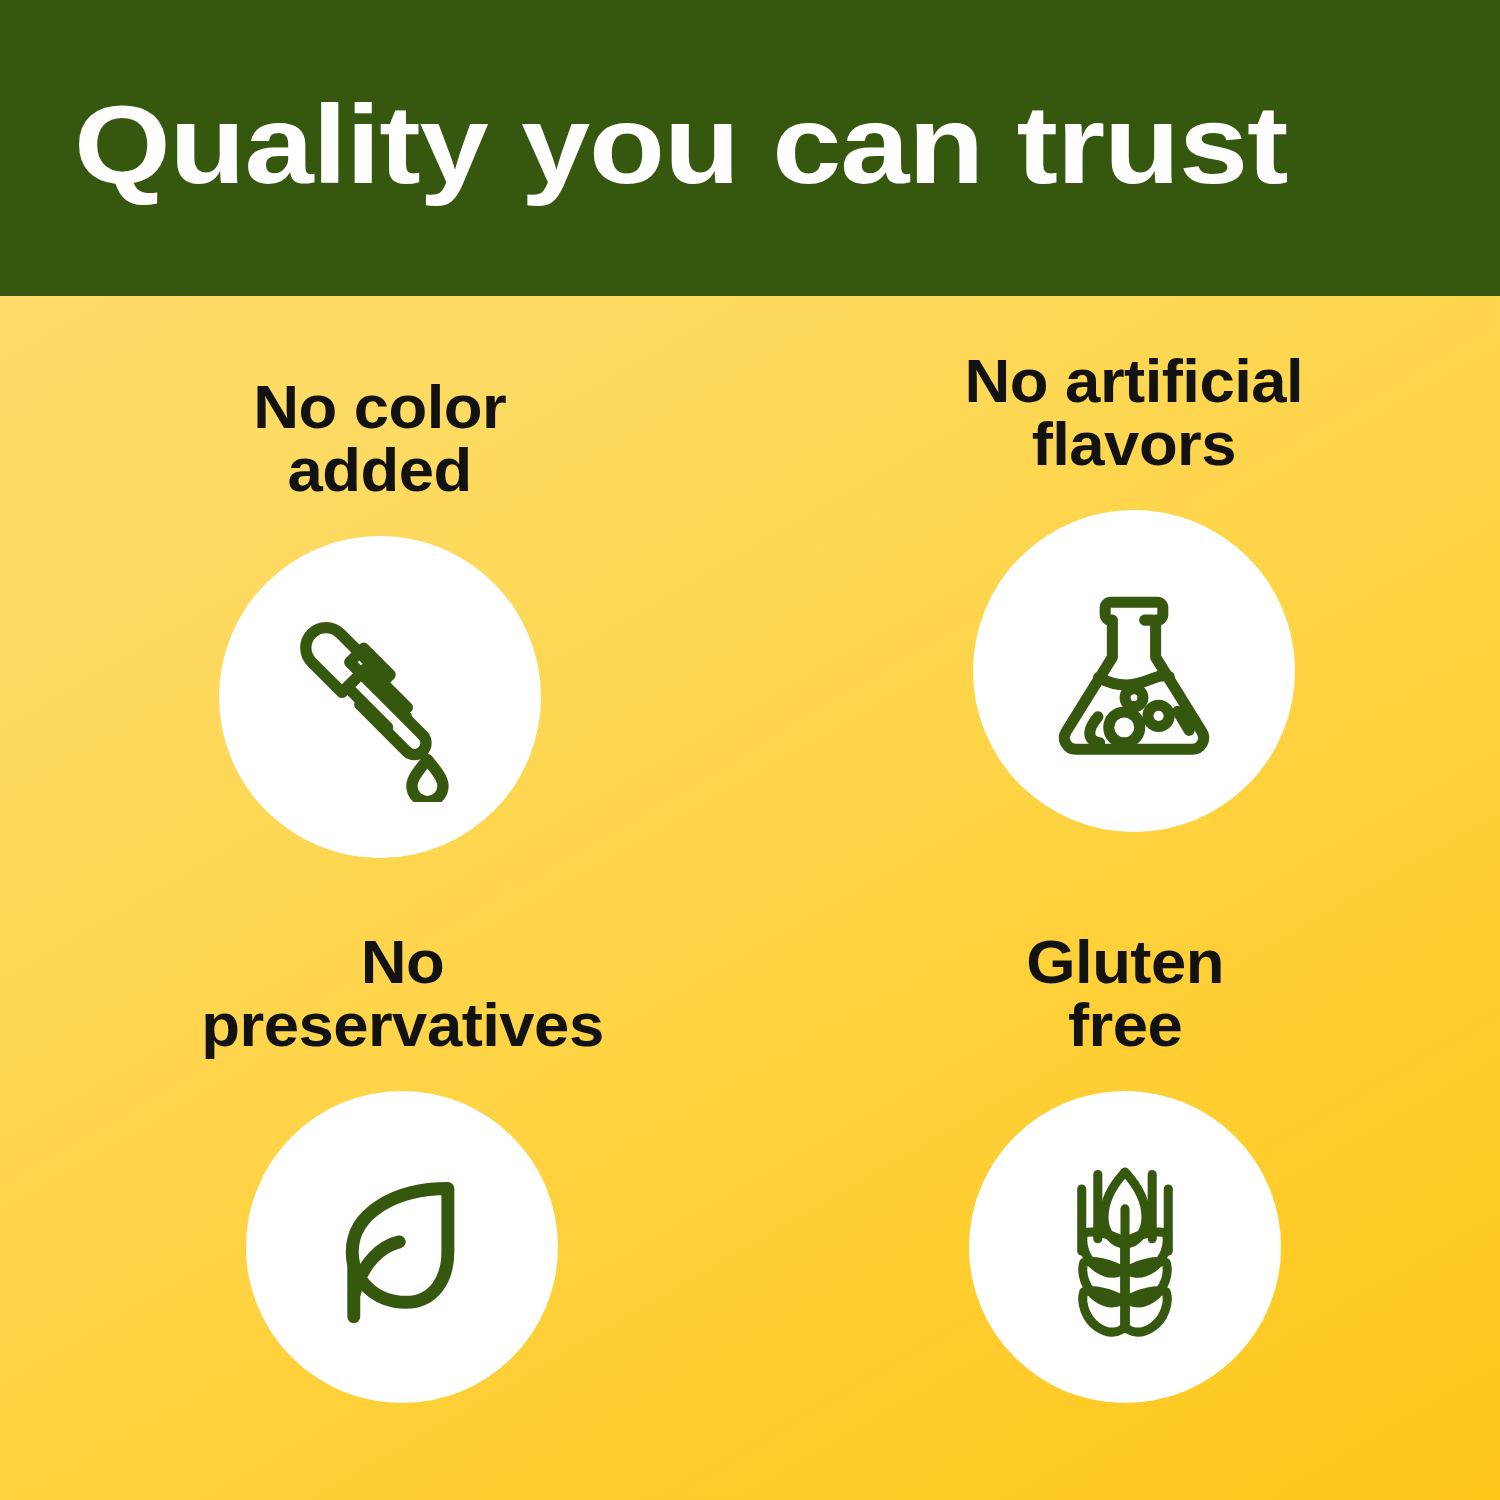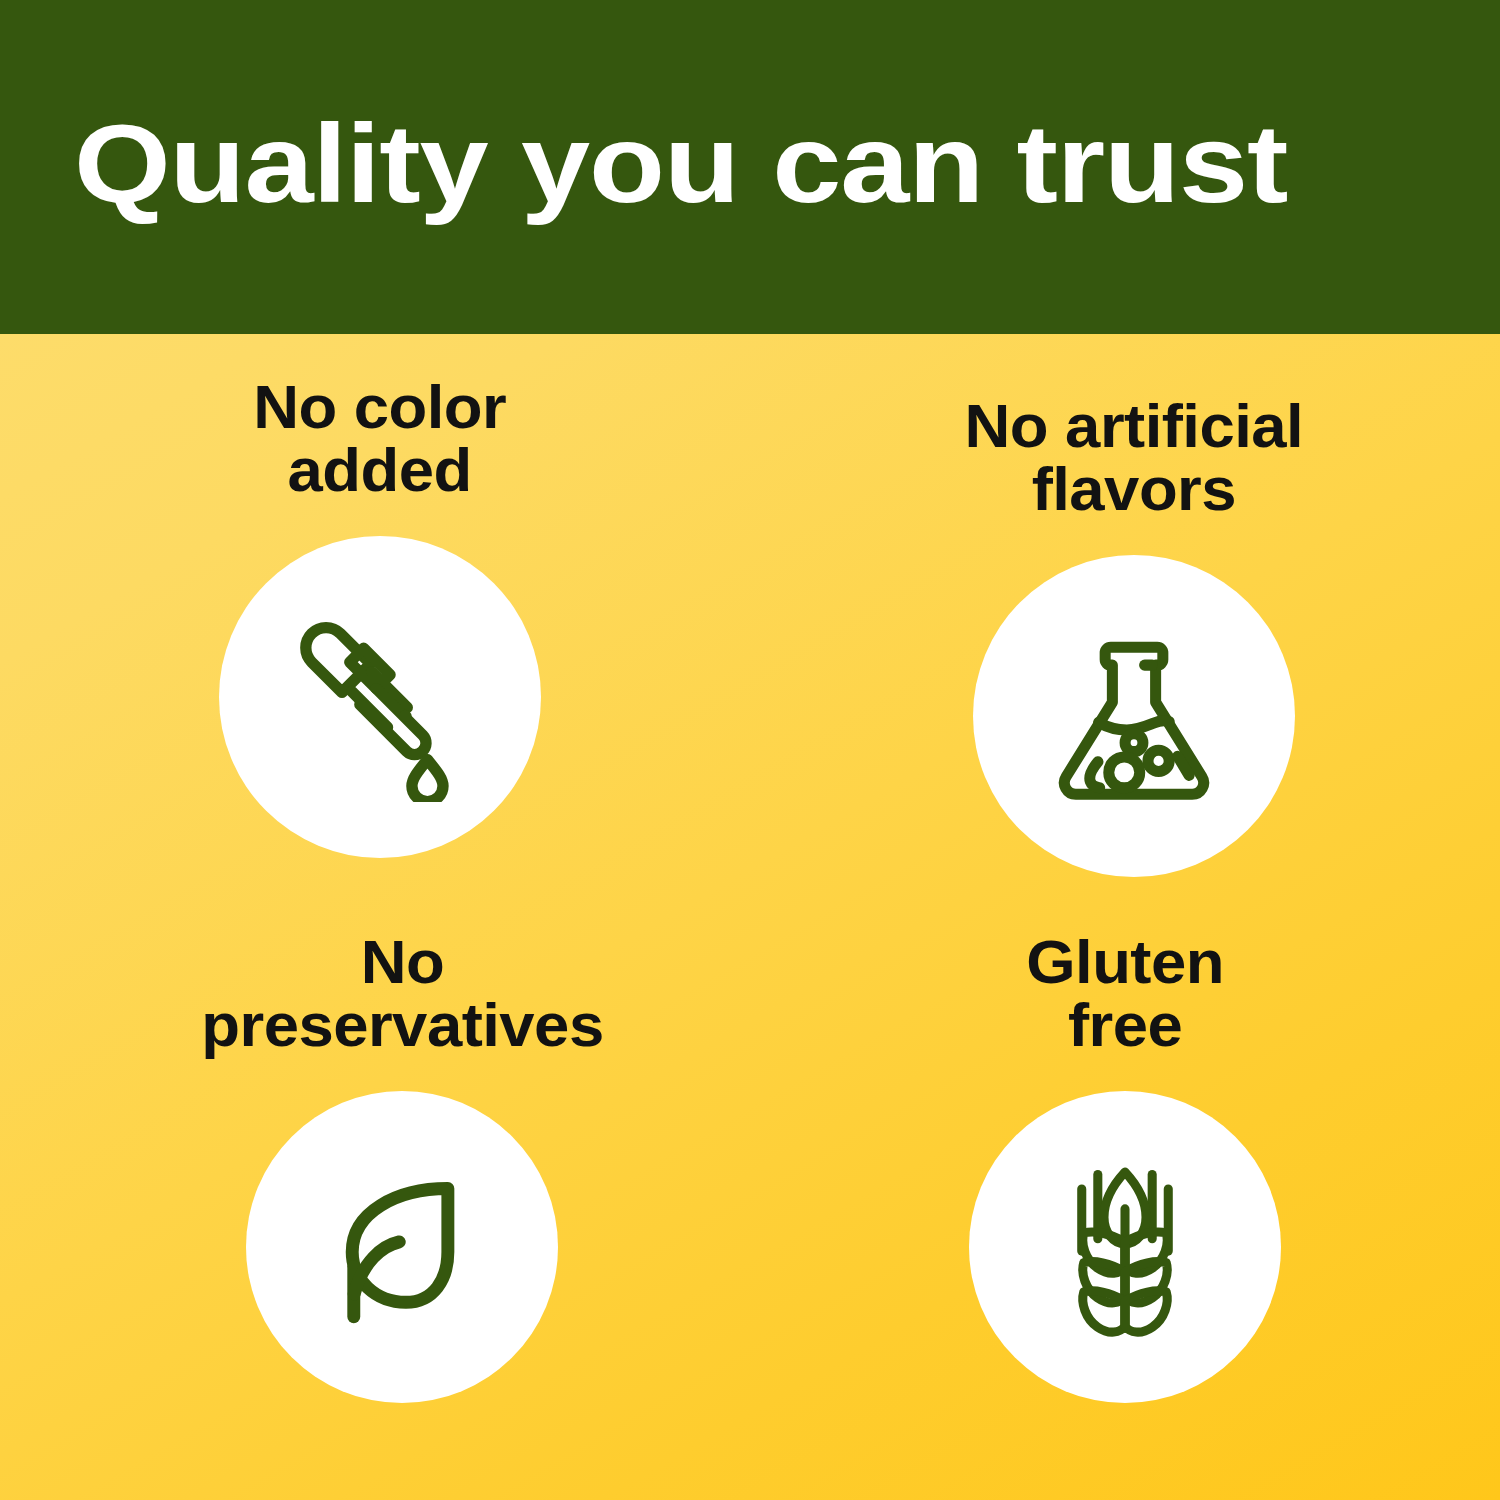--- a/index.html
+++ b/index.html
@@ -26,21 +26,21 @@
         #FFC71A 100%);
     overflow: hidden;
   }
 
   
   #header-banner {
     position: absolute;
     left: 0;
     top: 0;
     width: 1500px;
-    height: 334px;
+    height: 296px;
     background: #35570E;
     display: flex;
     align-items: center;
     justify-content: flex-start;
     box-sizing: border-box;
     padding-left: 74px;
     text-align: right;
   }
   #header-title {
     color: #FFFFFF;
@@ -69,21 +69,21 @@
     row-gap: 0px;
   }
   .badge {
     display: flex;
     flex-direction: column;
     align-items: center;
     justify-content: flex-start;
     box-sizing: border-box;
   }
   .badge-cell-1 { padding-top: 118px; padding-left: 10px; }
-  .badge-cell-2 { padding-top: 92px; padding-left: 18px; margin-top: 45px; }
+  .badge-cell-2 { padding-top: 92px; padding-left: 18px; }
   .badge-cell-3 { padding-top: 52px;  padding-left: 54px; }
   .badge-cell-4 { padding-top: 52px;  padding-left: 0px; }
 
   .badge-label {
     color: #121212;
     font-family: "Liberation Sans", sans-serif;
     font-weight: bold;
     font-size: 61px;
     line-height: 1.03;
     text-align: center;

